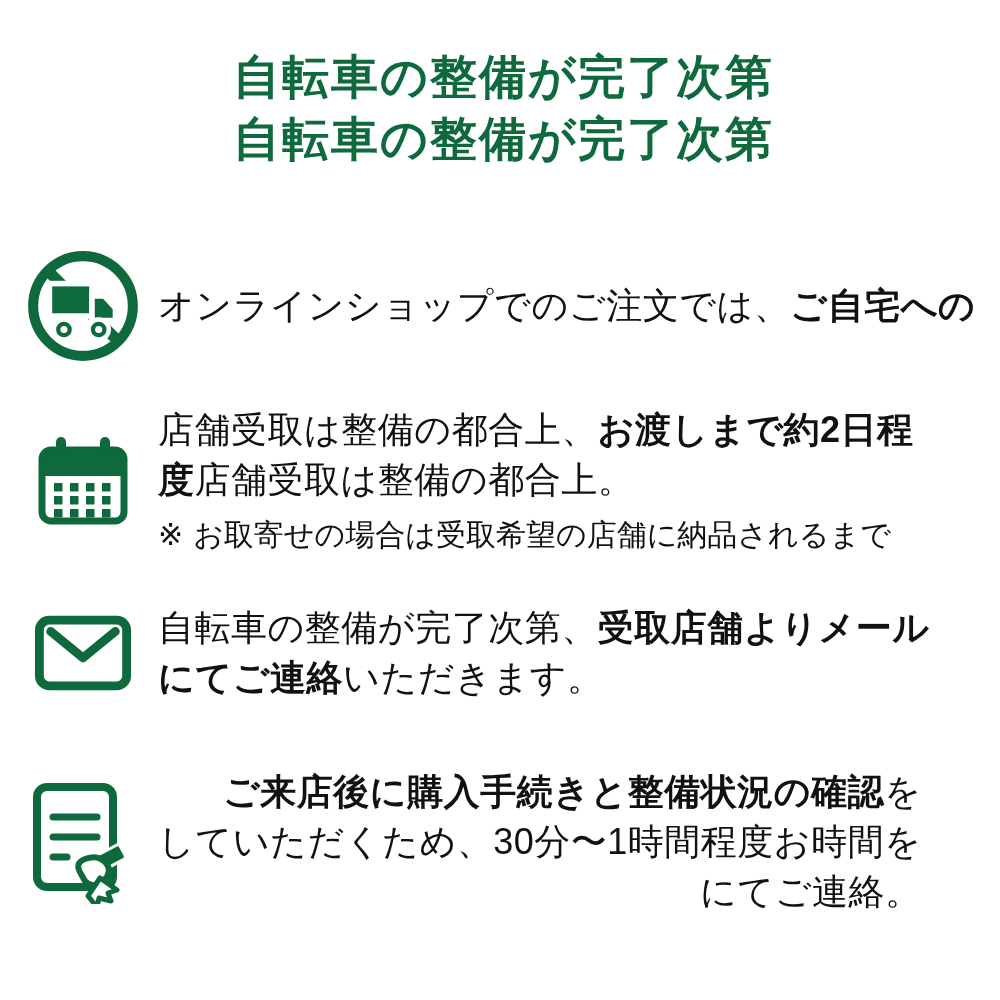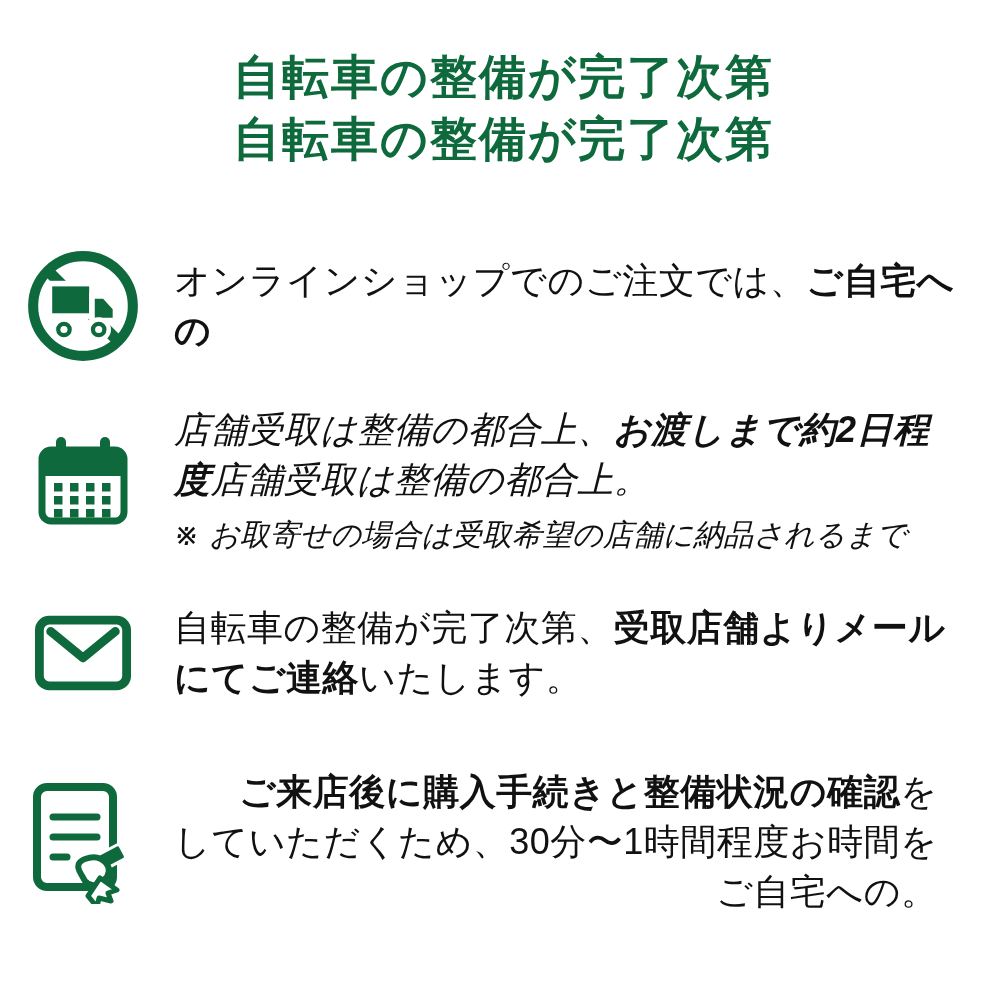--- a/index.html
+++ b/index.html
@@ -18,32 +18,32 @@
     color:var(--green);
     font-weight:800;
     font-size:47px;
     line-height:1.32;
     letter-spacing:2px;
   }
 
   .sections { margin-top:80px; }
   .section { display:flex; align-items:center; }
   .sec-delivery { margin-top:0; }
-  .sec-pickup   { margin-top:43px;font-style:italic; }
+  .sec-pickup   { margin-top:43px; }
   .sec-email    { margin-top:46px;align-items:center; }
   .sec-visit    { margin-top:64px;text-align:right; }
 
   .icon-col {
     flex:0 0 115px;
     display:flex;
     justify-content:center;
     align-items:center;
   }
   .text-col {
-    margin-left:34px;
+    margin-left:18px;
     font-size:36px;
     line-height:50px;
     letter-spacing:0.5px;
   }
   .b { font-weight:800; }
 
   .note {
     display:flex;
     margin-top:8px;
     font-size:30px;
@@ -125,21 +125,21 @@
 
     <div class="section sec-email">
       <div class="icon-col">
         <svg width="98" height="78" viewBox="0 0 100 78">
           <rect class="s" x="5.5" y="5.5" width="89" height="67" rx="10" stroke-width="9"></rect>
           <polyline class="s" points="17,17 50,44 83,17" stroke-width="9" stroke-linecap="round" stroke-linejoin="round"></polyline>
         </svg>
       </div>
       <div class="text-col">
         <div><span>自転車の整備が完了次第、</span><span class="b">受取店舗よりメール</span></div>
-        <div><span class="b">にてご連絡</span><span>いたします。</span></div>
+        <div><span class="b">にてご連絡</span><span>いただきます。</span></div>
       </div>
     </div>
 
     <div class="section sec-visit">
       <div class="icon-col">
         <svg width="110" height="124" viewBox="0 0 110 124">
           <rect class="s" x="9" y="7" width="76" height="100" rx="10" stroke-width="8"></rect>
           <g class="s" stroke-width="7" stroke-linecap="round">
             <line x1="25" y1="37" x2="69" y2="37"></line>
             <line x1="25" y1="57" x2="69" y2="57"></line>
@@ -149,18 +149,18 @@
             <rect class="fw" x="60" y="76" width="38" height="16" rx="3" stroke-width="3"></rect>
             <polygon class="fw" points="46,84 60,76 60,92" stroke-width="3"></polygon>
           </g>
           <path class="ws" d="M53,94 q-7,-11 4,-15 q13,-5 21,4 q7,9 -2,17 q-11,10 -19,1 z" stroke-width="6"></path>
           <path class="ws" d="M72,98 l17,12 l-9,3 l3,8 l-12,-3 l-2,9 l-9,-11 z" stroke-width="5" stroke-linejoin="round"></path>
         </svg>
       </div>
       <div class="text-col">
         <div><span class="b">ご来店後に購入手続きと整備状況の確認</span><span>を</span></div>
         <div><span>していただくため、30分〜1時間程度お時間を</span></div>
-        <div><span>ご自宅への。</span></div>
+        <div><span>にてご連絡。</span></div>
       </div>
     </div>
 
   </div>
 </div>
 
 </body></html>

